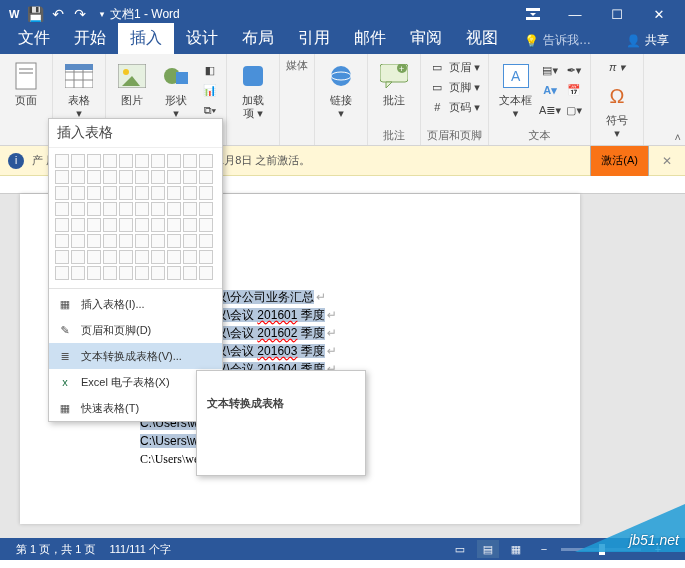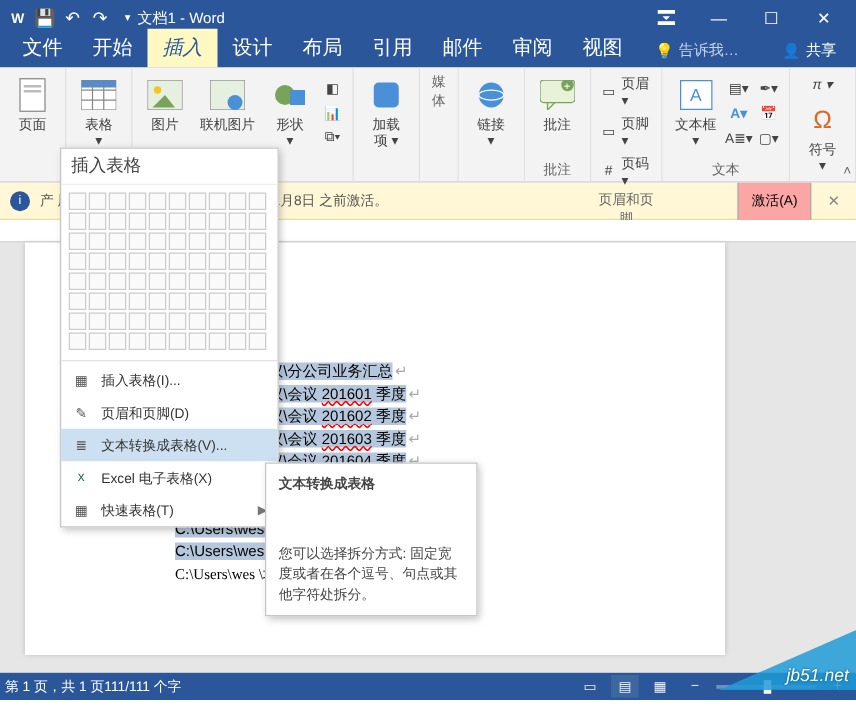--- a/index.html
+++ b/index.html
@@ -5,59 +5,59 @@
 *{margin:0;padding:0;box-sizing:border-box;font-family:"Microsoft YaHei","Segoe UI",sans-serif;}
 body{width:685px;height:568px;background:#fff;overflow:hidden;font-size:12px;position:relative;}
 .titlebar{height:28px;background:#2b579a;color:#fff;display:flex;align-items:center;padding:0 6px;}
 .tb-left{display:flex;align-items:center;gap:6px;}
 .tb-icon{width:16px;height:16px;display:inline-flex;align-items:center;justify-content:center;font-size:14px;}
 .tb-title{flex:1;font-size:12px;}
 .tb-right{display:flex;gap:2px;}
 .tb-btn{width:40px;height:28px;display:flex;align-items:center;justify-content:center;font-size:13px;}
 .tabbar{height:26px;background:#2b579a;display:flex;align-items:flex-end;padding:0 6px;}
 .tab{padding:5px 12px;color:#fff;font-size:16px;cursor:pointer;}
-.tab.active{background:#fef9c3;color:#2b579a;font-style:italic;}
+.tab.active{background:#ffffff;color:#2b579a;}
 .tab-tell{color:#c5d3ea;display:flex;align-items:center;gap:4px;margin-left:6px;padding:5px 8px;}
 .tab-share{margin-left:auto;color:#fff;padding:5px 10px;display:flex;align-items:center;gap:4px;}
 .ribbon{height:92px;background:#f3f3f3;border-bottom:1px solid #d4d4d4;display:flex;position:relative;}
 .rgroup{border-right:1px solid #e1e1e1;padding:4px 6px 2px 6px;display:flex;flex-direction:column;align-items:center;justify-content:space-between;}
 .rbig{display:flex;gap:4px;}
 .rbtn{display:flex;flex-direction:column;align-items:center;gap:2px;padding:2px 4px;cursor:pointer;min-width:38px;}
 .ricon{width:32px;height:32px;display:flex;align-items:center;justify-content:center;}
 .rlabel{font-size:11px;color:#444;text-align:center;line-height:1.2;white-space:pre;}
 .rtitle{font-size:11px;color:#666;text-align:center;}
 .rcol{display:flex;flex-direction:column;gap:2px;}
 .ritem{display:flex;align-items:center;gap:4px;font-size:11px;color:#444;padding:1px 2px;cursor:pointer;}
 .ritem .sicon{width:16px;height:16px;display:inline-flex;align-items:center;justify-content:center;}
 .ribbon-collapse{position:absolute;right:4px;bottom:2px;font-size:11px;color:#666;cursor:pointer;}
 .notice{height:30px;background:#fff7d6;border-bottom:1px solid #e6dfa5;display:flex;align-items:center;padding:0 8px;gap:8px;}
 .notice .nicon{width:16px;height:16px;background:#2b579a;border-radius:50%;color:#fff;display:flex;align-items:center;justify-content:center;font-size:10px;}
 .notice-text{flex:1;font-size:11px;color:#555;}
-.notice-btn{border:1px solid #adadad;background:#fca5a5;padding:18px 10px;font-size:11px;cursor:pointer;}
+.notice-btn{border:1px solid #adadad;background:#f97316;padding:18px 10px;font-size:11px;cursor:pointer;}
 .notice-close{width:20px;text-align:center;color:#888;cursor:pointer;}
 .doc-area{position:relative;height:362px;background:#e6e6e6;}
 .ruler{height:18px;background:#fff;border-bottom:1px solid #ccc;}
 .page{position:absolute;left:20px;top:18px;width:560px;height:330px;background:#fff;box-shadow:0 0 4px rgba(0,0,0,0.2);}
 .doc-lines{position:absolute;left:120px;top:94px;font-size:12px;line-height:18px;}
 .doc-lines div{white-space:nowrap;font-family:"SimSun",serif;}
 .doc-lines .sel{background:#b5c7dc;}
 .doc-lines u{text-decoration:underline wavy red;}
 .para{color:#aaa;margin-left:2px;}
 .table-dropdown{position:absolute;left:48px;top:118px;width:175px;background:#fff;border:1px solid #c6c6c6;box-shadow:2px 2px 6px rgba(0,0,0,0.25);z-index:10;}
 .dd-title{padding:5px 8px;font-size:14px;color:#444;border-bottom:1px solid #eee;}
 .grid{padding:6px;display:grid;grid-template-columns:repeat(10,14px);grid-auto-rows:14px;gap:2px;}
 .cell{border:1px solid #ccc;background:#fafafa;}
 .dd-sep{height:1px;background:#e1e1e1;margin:2px 0;}
 .dd-item{display:flex;align-items:center;gap:8px;padding:5px 8px;font-size:11px;color:#333;cursor:pointer;}
 .dd-item.hover{background:#cde0f2;}
 .dd-item .di-icon{width:16px;height:16px;display:inline-flex;align-items:center;justify-content:center;color:#555;}
 .dd-item .arrow{margin-left:auto;color:#777;font-size:10px;}
-.tooltip{position:absolute;left:212px;top:370px;width:170px;background:#fff;border:1px solid #c6c6c6;box-shadow:2px 2px 6px rgba(0,0,0,0.25);padding:8px 10px;font-size:11px;color:#444;z-index:11;line-height:1.5;}
+.tooltip{position:absolute;left:196px;top:370px;width:170px;background:#fff;border:1px solid #c6c6c6;box-shadow:2px 2px 6px rgba(0,0,0,0.25);padding:24px 10px;font-size:11px;color:#444;z-index:11;line-height:1.5;}
 .tooltip .tt-title{font-weight:bold;margin-bottom:6px;}
-.status{height:22px;background:#2b579a;color:#fff;display:flex;align-items:center;font-size:11px;padding:0 4px;}
+.status{height:22px;background:#2b579a;color:#fff;display:flex;align-items:center;font-size:11px;padding:0 16px;gap:14px;}
 .status .right{margin-left:auto;display:flex;align-items:center;gap:6px;}
 .status .sbtn{width:22px;height:18px;display:flex;align-items:center;justify-content:center;opacity:.9;cursor:pointer;}
 .zoom-track{width:80px;height:3px;background:#6f8fc0;position:relative;}
 .zoom-thumb{position:absolute;left:38px;top:-4px;width:6px;height:11px;background:#fff;}
 .watermark{position:absolute;right:0;bottom:16px;width:130px;height:48px;pointer-events:none;}
 .watermark .tri{position:absolute;right:0;bottom:0;width:0;height:0;border-left:110px solid transparent;border-bottom:48px solid #1e9bd6;opacity:.85;}
 .watermark .wm-text{position:absolute;right:6px;bottom:4px;color:#fff;font-size:14px;font-style:italic;text-shadow:0 0 2px #06507a;}
 svg{display:block;}
 </style>
 </head>
@@ -152,29 +152,20 @@
       <div class="rbig">
     <div class="rbtn">
           <div class="ricon">
             <svg width="28" height="24">
               <rect width="28" height="24" fill="#e6f0e0" stroke="#888"></rect>
               <circle cx="8" cy="8" r="3" fill="#f3c623"></circle>
               <polygon points="4,22 14,12 22,22" fill="#7aa35a"></polygon>
             </svg>
           </div>
           <div class="rlabel">图片</div>
-        </div>
-    <div class="rbtn">
-          <div class="ricon">
-            <svg width="28" height="24">
-              <rect width="28" height="24" fill="#e6f0e0" stroke="#888"></rect>
-              <circle cx="20" cy="18" r="6" fill="#4a90d9"></circle>
-            </svg>
-          </div>
-          <div class="rlabel">联机图片</div>
         </div>
     <div class="rbtn">
           <div class="ricon">
             <svg width="28" height="24">
               <circle cx="10" cy="12" r="8" fill="#7aa35a"></circle>
               <rect x="14" y="8" width="12" height="12" fill="#4a90d9"></rect>
             </svg>
           </div>
           <div class="rlabel">形状
 ▾</div>
@@ -451,21 +442,20 @@
       <span class="di-icon">▦</span>
       <span>快速表格(T)</span>
       <span class="arrow">▶</span>
     </div>
 </div>
 
 <div class="tooltip">
   <div class="tt-title">文本转换成表格</div>
   <br>
   <br>
-  <div>您可以选择拆分方式: 固定宽度或者在各个逗号、句点或其他字符处拆分。</div>
 </div>
 
 <div class="status">
   <span>第 1 页，共 1 页</span>
   <span>111/111 个字</span>
   <div class="right">
     <div class="sbtn">▭</div>
     <div class="sbtn" style="background:#406aa0;">▤</div>
     <div class="sbtn">▦</div>
     <div class="sbtn">−</div>

